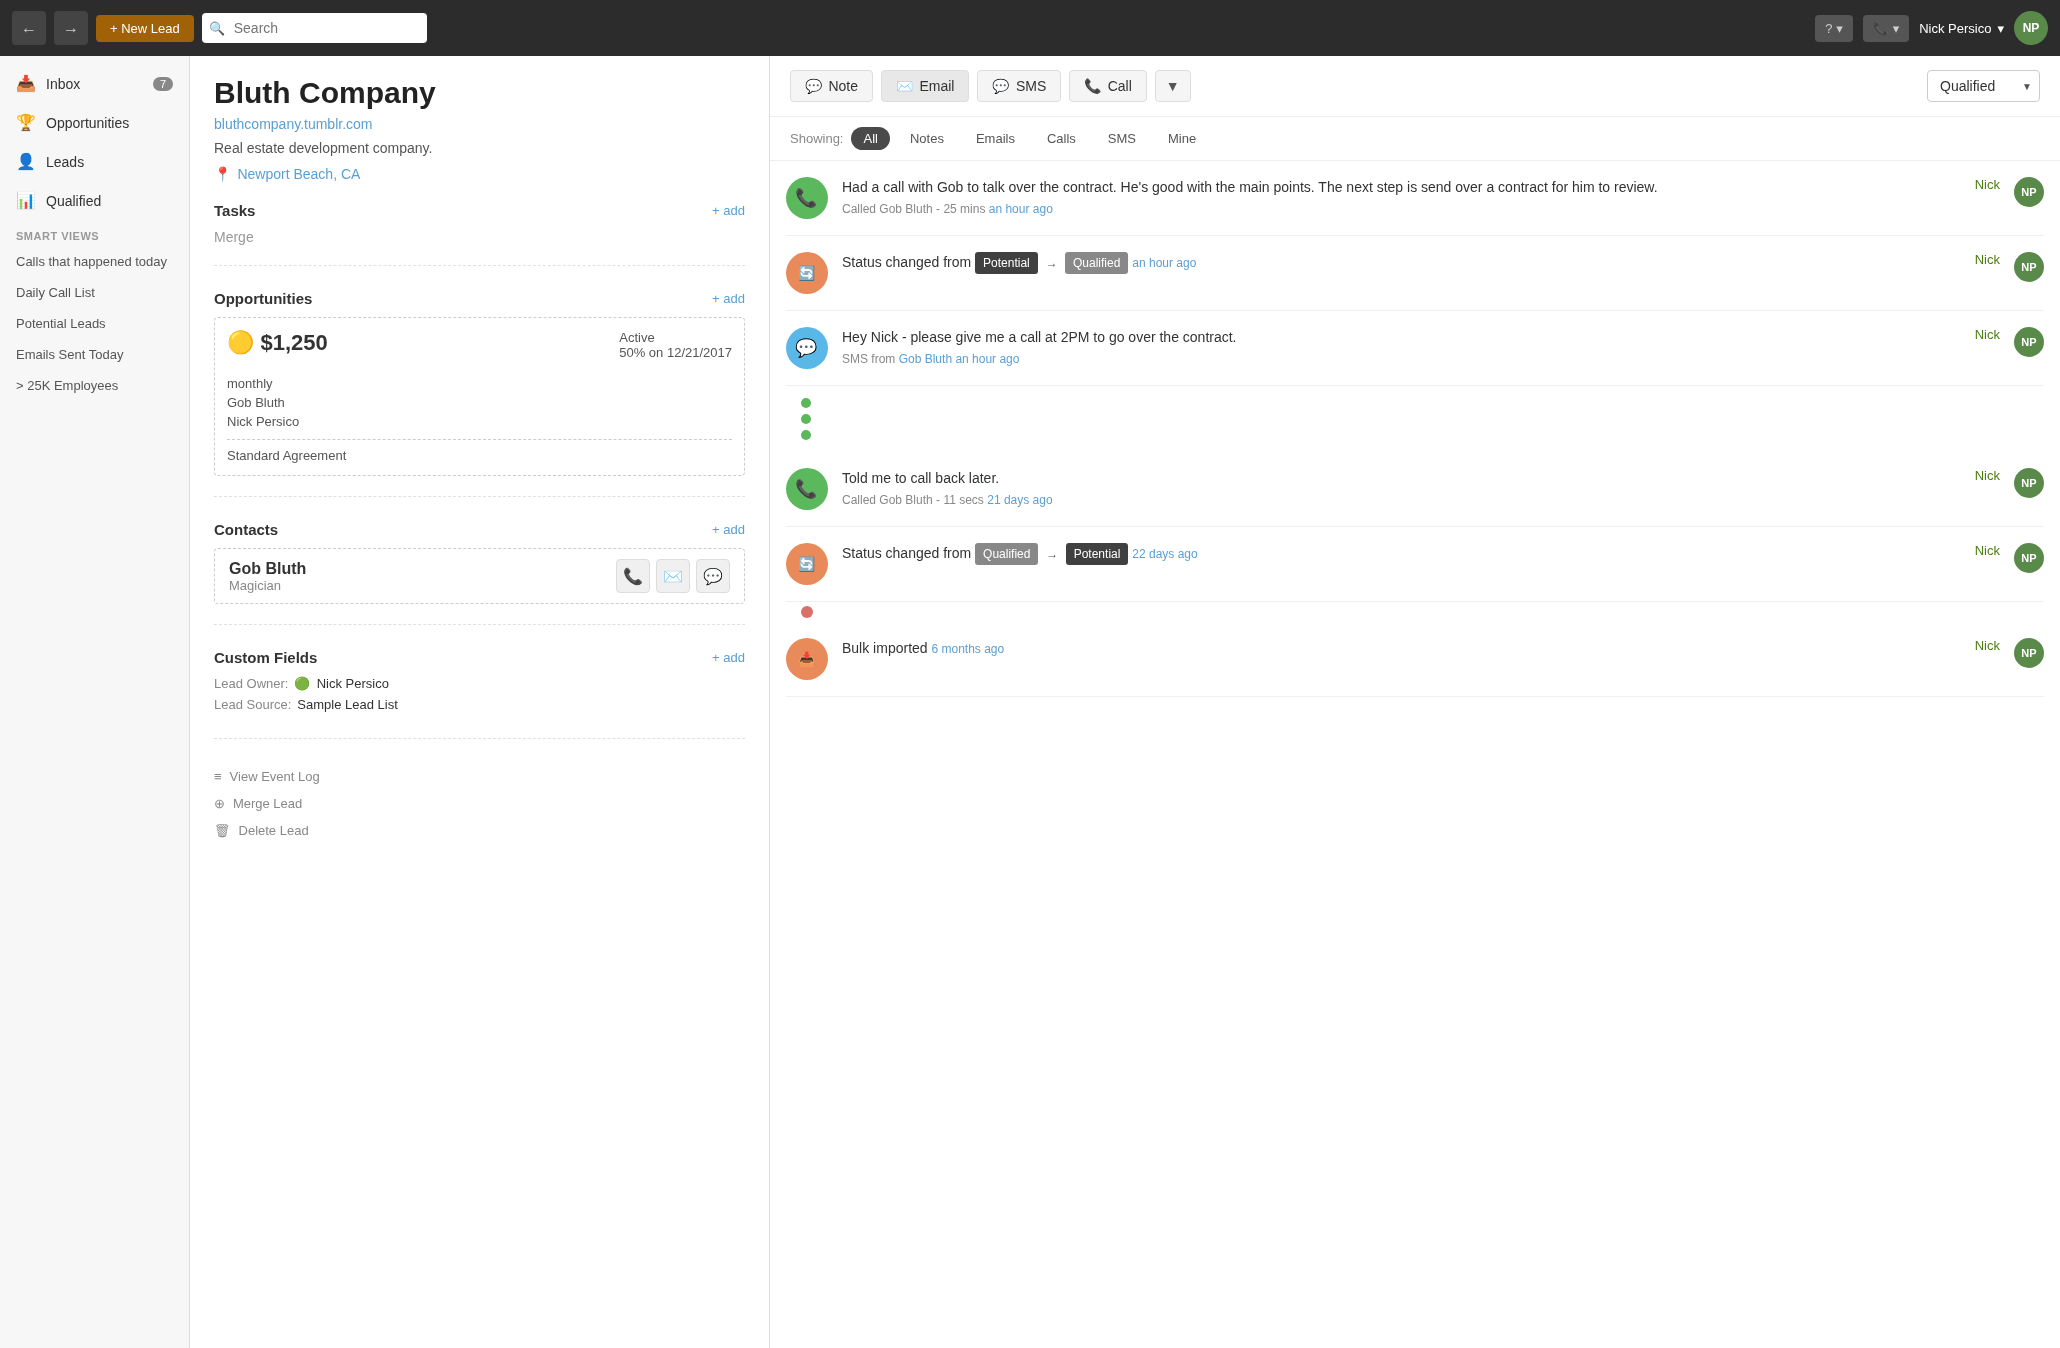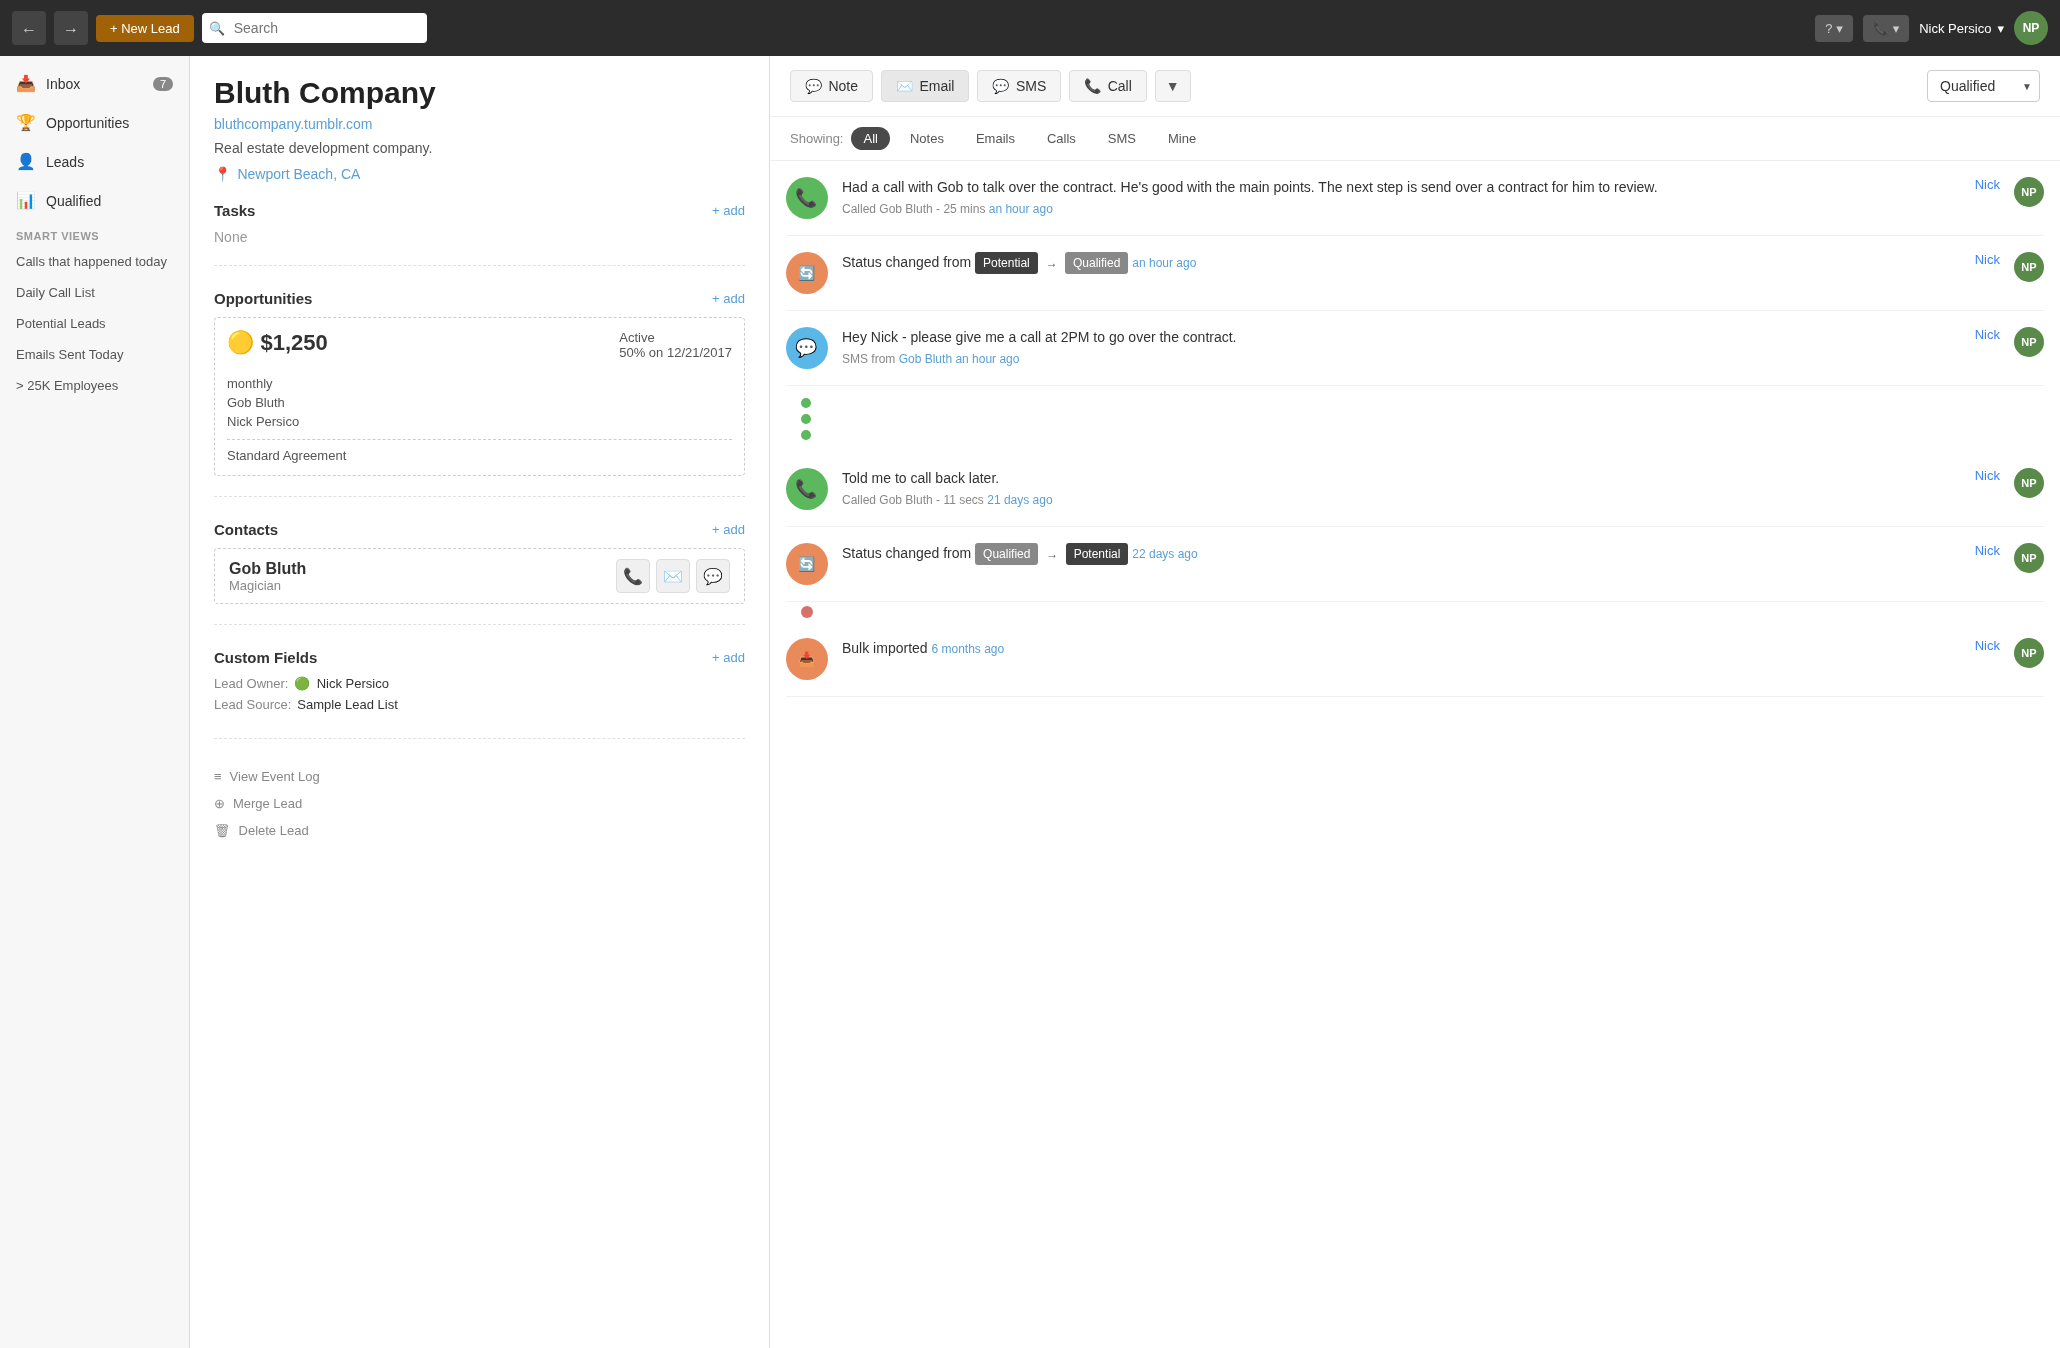--- a/index.html
+++ b/index.html
@@ -90,21 +90,21 @@
     .activity-item { display: flex; align-items: flex-start; gap: 14px; padding: 16px 0; border-bottom: 1px solid #f0f0f0; position: relative; }
     .activity-icon { width: 42px; height: 42px; border-radius: 50%; display: flex; align-items: center; justify-content: center; font-size: 18px; flex-shrink: 0; }
     .icon-call { background: #5cb85c; color: white; }
     .icon-status { background: #e88a5a; color: white; font-size: 14px; }
     .icon-sms { background: #5ab8e8; color: white; }
     .icon-import { background: #e88a5a; color: white; font-size: 14px; }
     .activity-content { flex: 1; }
     .activity-text { color: #333; font-size: 14px; line-height: 1.5; margin-bottom: 4px; }
     .activity-meta { color: #888; font-size: 12px; }
     .activity-time { color: #5a9fd4; font-size: 12px; }
-    .activity-user { color: #3b82f6; font-size: 13px; margin-left: auto; }
+    .activity-user { color: #4d7c0f; font-size: 13px; margin-left: auto; }
     .user-avatar-small { width: 30px; height: 30px; border-radius: 50%; background: #5a8a4a; display: flex; align-items: center; justify-content: center; color: white; font-size: 11px; font-weight: bold; flex-shrink: 0; }
 
     .status-badge { display: inline-block; padding: 2px 8px; border-radius: 3px; font-size: 12px; font-weight: 500; }
     .badge-potential { background: #404040; color: #fff; }
     .badge-qualified { background: #888; color: #fff; }
     .arrow-text { color: #555; font-size: 12px; margin: 0 4px; }
 
     .dots-container { display: flex; flex-direction: column; align-items: center; gap: 6px; padding: 8px 0; margin-left: 15px; }
     .dot-small { width: 10px; height: 10px; border-radius: 50%; background: #5cb85c; }
   </style>
@@ -169,21 +169,21 @@
       <div class="lead-location">
         <span>📍</span>
         <span>Newport Beach, CA</span>
       </div>
 
       <div class="section">
         <div class="section-header">
           <span class="section-title">Tasks</span>
           <button class="add-btn">+ add</button>
         </div>
-        <div class="none-text">None</div>
+        <div class="none-text">Merge</div>
       </div>
 
       <div class="section">
         <div class="section-header">
           <span class="section-title">Opportunities</span>
           <button class="add-btn">+ add</button>
         </div>
         <div class="opp-card">
           <div class="opp-top">
             <div>

